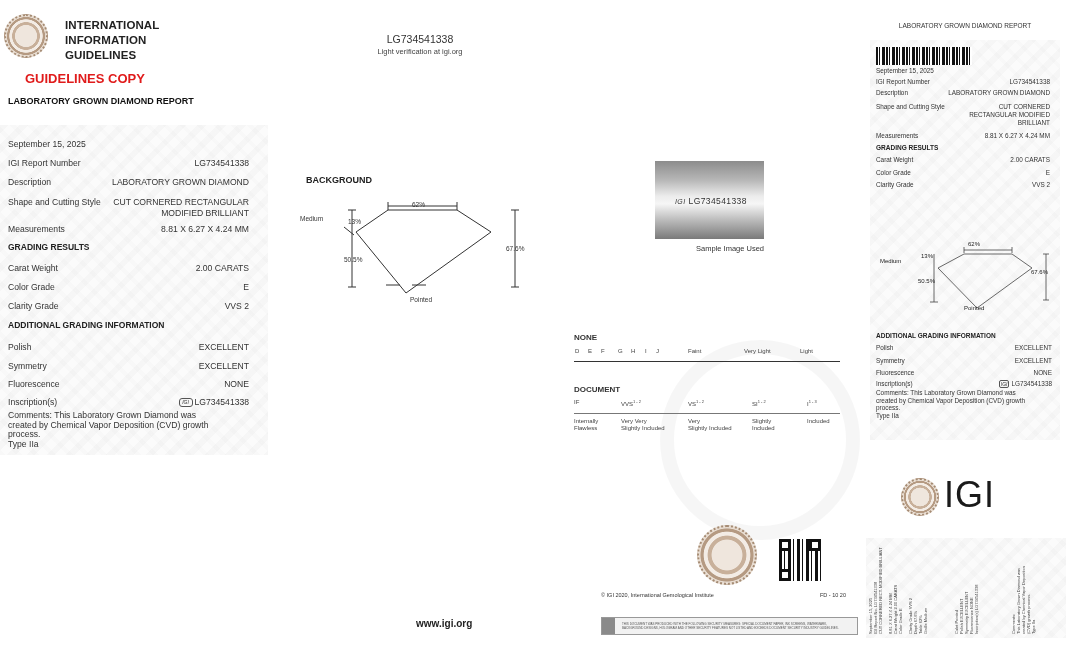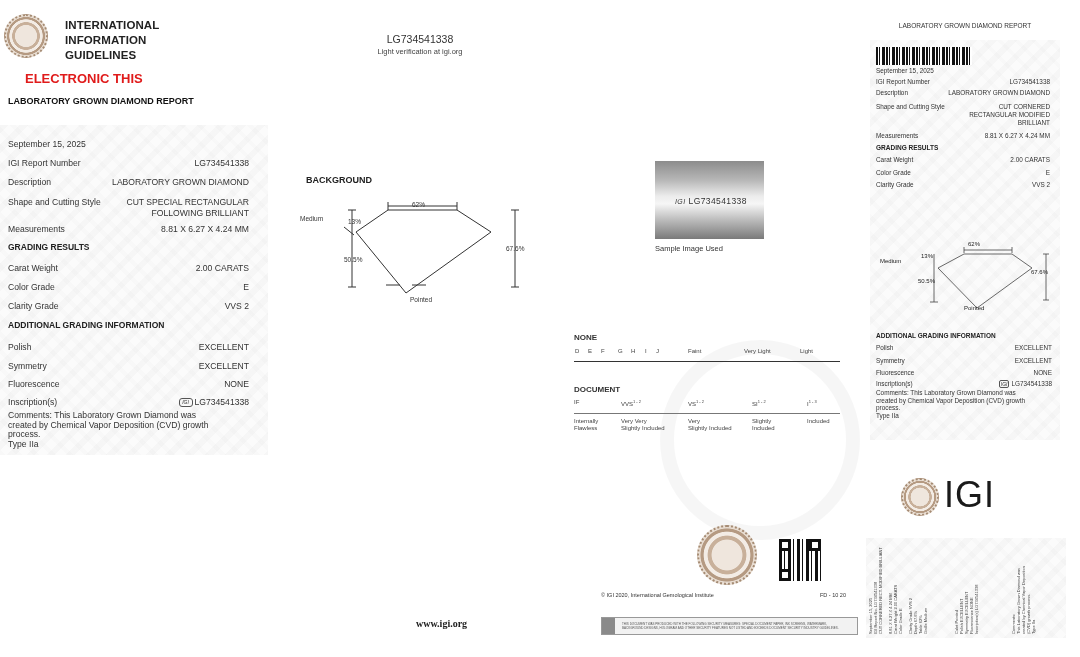--- a/index.html
+++ b/index.html
@@ -69,42 +69,42 @@
 <body>
 
 <div class="abs wm" style="left:0;top:125px;width:268px;height:330px;"></div>
 
 <div class="abs seal" style="left:4px;top:14px;width:44px;height:44px;"></div>
 <div class="abs" style="left:65px;top:18px;">
   <div class="org-name">INTERNATIONAL</div>
   <div class="org-name">INFORMATION</div>
   <div class="org-name">GUIDELINES</div>
 </div>
-<div class="abs ecopy" style="left:25px;top:71px;">ELECTRONIC THIS</div>
+<div class="abs ecopy" style="left:25px;top:71px;">GUIDELINES COPY</div>
 <div class="abs report-title" style="left:8px;top:96px;">LABORATORY GROWN DIAMOND REPORT</div>
 
 <div class="abs" style="left:8px;top:138px;width:241px;height:320px;">
   <div class="row" style="top:1px;">
       <span class="lbl">September 15, 2025</span>
     </div>
 
   <div class="row" style="top:20px;">
     <span class="lbl">IGI Report Number</span>
     <span class="val">LG734541338</span>
   </div>
   <div class="row" style="top:39px;">
     <span class="lbl">Description</span>
     <span class="val">LABORATORY GROWN DIAMOND</span>
   </div>
   <div class="row" style="top:59px;">
     <span class="lbl">Shape and Cutting Style</span>
-    <span class="val">CUT SPECIAL RECTANGULAR</span>
+    <span class="val">CUT CORNERED RECTANGULAR</span>
   </div>
   <div class="row" style="top:70px;">
-    <span class="val">FOLLOWING BRILLIANT</span>
+    <span class="val">MODIFIED BRILLIANT</span>
   </div>
   <div class="row" style="top:86px;">
     <span class="lbl">Measurements</span>
     <span class="val">8.81 X 6.27 X 4.24 MM</span>
   </div>
 
   <div class="sect" style="top:104px;">GRADING RESULTS</div>
   <div class="row" style="top:125px;">
     <span class="lbl">Carat Weight</span>
     <span class="val">2.00 CARATS</span>
@@ -179,21 +179,21 @@
   <div class="abs tiny" style="left:48px;top:61px;">50.5%</div>
   <div class="abs tiny" style="left:210px;top:50px;">67.6%</div>
   <div class="abs tiny" style="left:114px;top:101px;">Pointed</div>
 </div>
 
 <div class="abs sample-img" style="left:655px;top:161px;width:109px;height:78px;">
   <div class="abs sample-text" style="left:20px;top:35px;">
     <span style="font-style:italic;font-size:7px;margin-right:3px;">IGI</span><span>LG734541338</span>
   </div>
 </div>
-<div class="abs" style="left:655px;top:244px;width:109px;text-align:left;font-size:7.5px;color:#333;">Sample Image Used</div>
+<div class="abs" style="left:655px;top:244px;width:109px;text-align:right;font-size:7.5px;color:#333;">Sample Image Used</div>
 
 <div class="abs big-wm" style="left:660px;top:340px;width:200px;height:200px;"></div>
 
 <div class="abs scale-head" style="left:574px;top:333px;">NONE</div>
 <div class="abs" style="left:574px;top:348px;width:266px;height:16px;">
   <span class="abs scale-lbl" style="left:1px;">D</span>
   <span class="abs scale-lbl" style="left:14px;">E</span>
   <span class="abs scale-lbl" style="left:27px;">F</span>
   <span class="abs scale-lbl" style="left:44px;">G</span>
   <span class="abs scale-lbl" style="left:57px;">H</span>
@@ -247,21 +247,21 @@
 <div class="abs footer-small" style="left:820px;top:592px;">FD - 10 20</div>
 
 <div class="abs security" style="left:601px;top:617px;width:257px;height:18px;">
   <div class="abs lock" style="left:0;top:0;width:13px;height:16px;"></div>
   <div class="abs txt" style="left:20px;top:4px;width:232px;">
     <div>THIS DOCUMENT WAS PRODUCED WITH THE FOLLOWING SECURITY MEASURES: SPECIAL DOCUMENT PAPER, INK SCREENS, WATERMARK,</div>
     <div>BACKGROUND DESIGNS, HOLOGRAM AND OTHER SECURITY FEATURES NOT LISTED AND EXCEEDS DOCUMENT SECURITY INDUSTRY GUIDELINES.</div>
   </div>
 </div>
 
-<div class="abs www" style="left:416px;top:618px;font-family:Liberation Serif, serif;">www.igi.org</div>
+<div class="abs www" style="left:416px;top:618px;">www.igi.org</div>
 
 <div class="abs wm" style="left:870px;top:40px;width:190px;height:400px;"></div>
 <div class="abs r-title" style="left:870px;top:22px;width:190px;">LABORATORY GROWN DIAMOND REPORT</div>
 
 <div class="abs" style="left:876px;top:47px;width:96px;height:18px;background:
   repeating-linear-gradient(90deg,#111 0 2px,#fff 2px 3px,#111 3px 4px,#fff 4px 6px,#111 6px 9px,#fff 9px 10px);"></div>
 
 <div class="abs" style="left:876px;top:67px;width:174px;height:200px;">
   <div class="rrow" style="top:0;">
       <span class="lbl">September 15, 2025</span>

